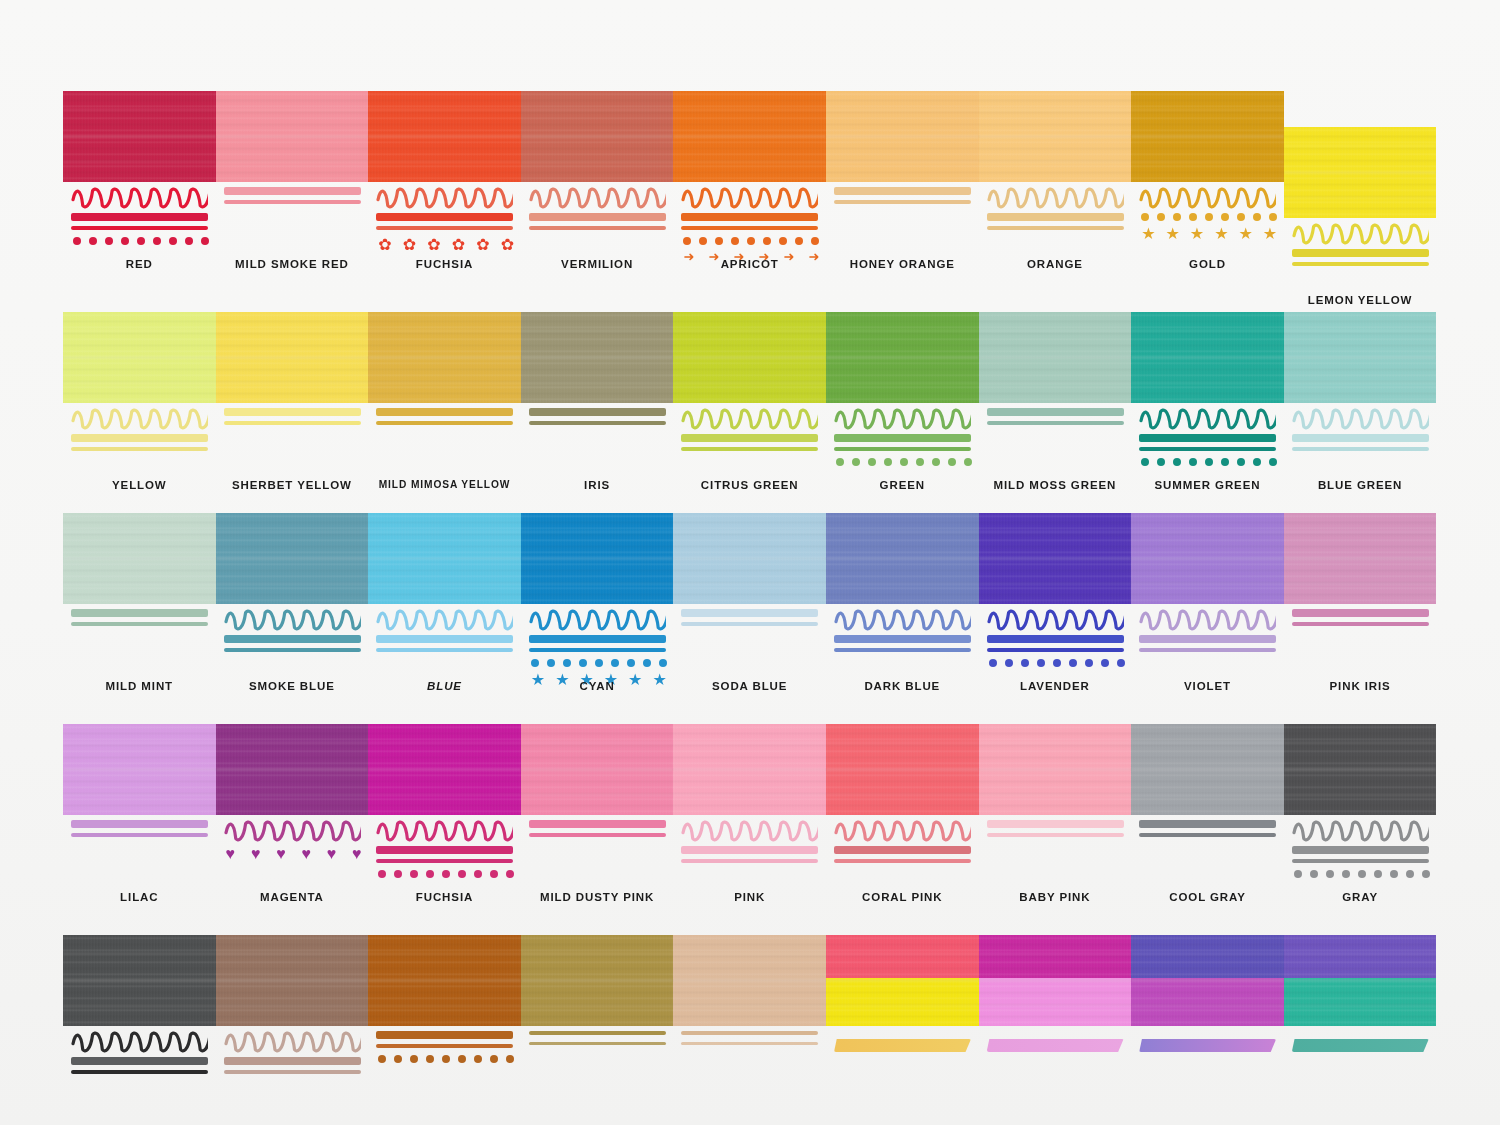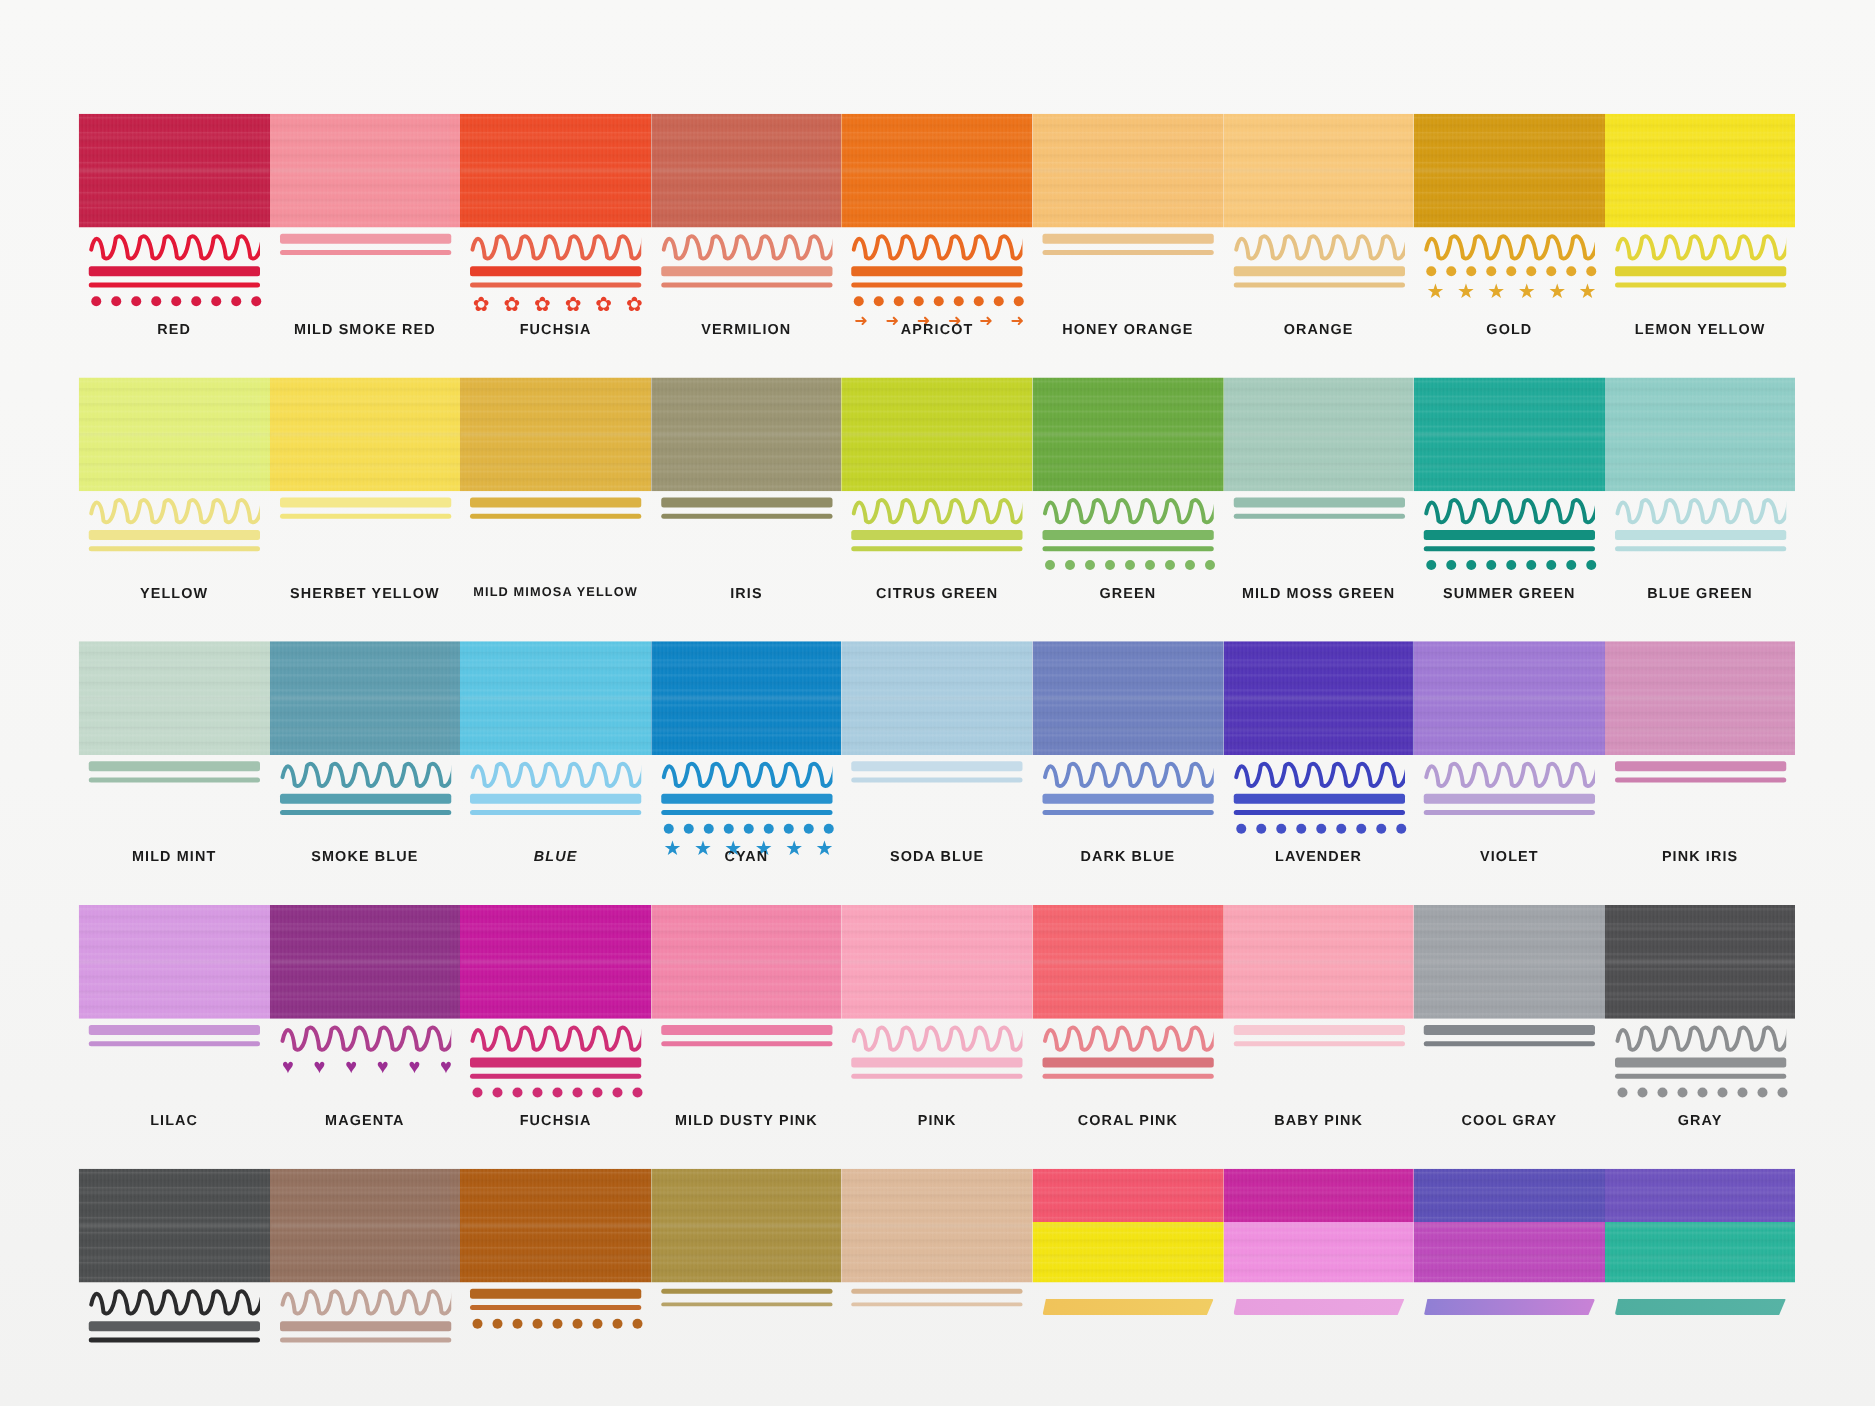--- a/index.html
+++ b/index.html
@@ -308,41 +308,41 @@
               <span>★</span>
               <span>★</span>
               <span>★</span>
               <span>★</span>
               <span>★</span>
               <span>★</span>
             </div>
           </div>
           <div class="label">GOLD</div>
         </div>
-        <div class="cell" style="left: 1220.8px;">
+        <div class="cell" style="left: 1220.8px; margin-top: 36px;">
           <div class="swatch">
             <div class="base" style="background: rgb(245, 227, 33);"></div>
             <div class="grain"></div>
             <div class="streak" style="top: 18px; height: 2px; opacity: 0.35;"></div>
             <div class="streak" style="top: 44px; height: 3px; opacity: 0.55;"></div>
             <div class="streak" style="top: 70px; height: 2px; opacity: 0.35;"></div>
           </div>
           <div class="strokes">
             <div style="position: absolute; left: 0px; top: 0px;">
               <svg class="squiggle" width="137" height="22" viewBox="0 0 137 22">
     <path d="M 2 12.7 C 4.348571428571429 0.375, 9.82857142857143 0.375, 11.785714285714286 18.65 C 13.742857142857144 21.2, 19.222857142857144 21.2, 21.571428571428573 3.7750000000000004 C 23.92 0.375, 29.400000000000002 0.375, 31.35714285714286 18.65 C 33.31428571428572 21.2, 38.79428571428572 21.2, 41.142857142857146 3.7750000000000004 C 43.49142857142857 0.375, 48.971428571428575 0.375, 50.92857142857143 18.65 C 52.885714285714286 21.2, 58.36571428571429 21.2, 60.71428571428572 3.7750000000000004 C 63.062857142857155 0.375, 68.54285714285714 0.375, 70.50000000000001 18.65 C 72.45714285714287 21.2, 77.93714285714287 21.2, 80.28571428571429 3.7750000000000004 C 82.63428571428572 0.375, 88.11428571428573 0.375, 90.07142857142858 18.65 C 92.02857142857144 21.2, 97.50857142857143 21.2, 99.85714285714286 3.7750000000000004 C 102.2057142857143 0.375, 107.68571428571428 0.375, 109.64285714285715 18.65 C 111.60000000000001 21.2, 117.08000000000001 21.2, 119.42857142857143 3.7750000000000004 C 121.77714285714288 0.375, 127.25714285714287 0.375, 129.21428571428572 18.65 C 131.17142857142858 21.2, 136.6514285714286 21.2, 139.00000000000003 3.7750000000000004" fill="none" stroke="#e3d53a" stroke-width="3.2" stroke-linecap="round" stroke-linejoin="round"></path>
               </svg>
             </div>
             <div class="bar" style="top: 26px; height: 8px; background: rgb(224, 210, 51);"></div>
             <div class="bar" style="top: 39px; height: 4px; background: rgb(227, 213, 58);"></div>
           </div>
           <div class="label">LEMON YELLOW</div>
         </div>
       </div>
-      <div class="row" style="top: 302px;">
+      <div class="row" style="top: 312px;">
         <div class="cell" style="left: 0px;">
           <div class="swatch">
             <div class="base" style="background: rgb(226, 239, 123);"></div>
             <div class="grain"></div>
             <div class="streak" style="top: 18px; height: 2px; opacity: 0.35;"></div>
             <div class="streak" style="top: 44px; height: 3px; opacity: 0.55;"></div>
             <div class="streak" style="top: 70px; height: 2px; opacity: 0.35;"></div>
           </div>
           <div class="strokes">
             <div style="position: absolute; left: 0px; top: 0px;">

